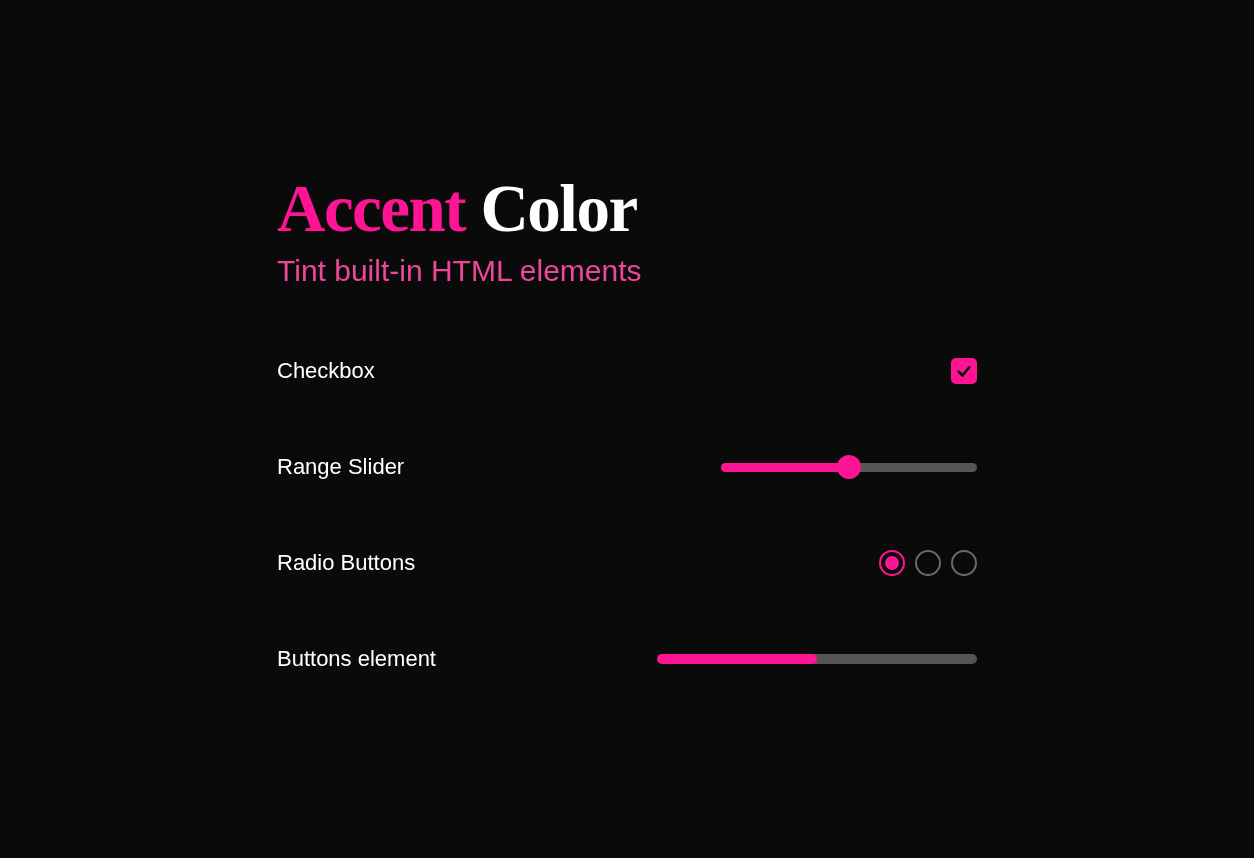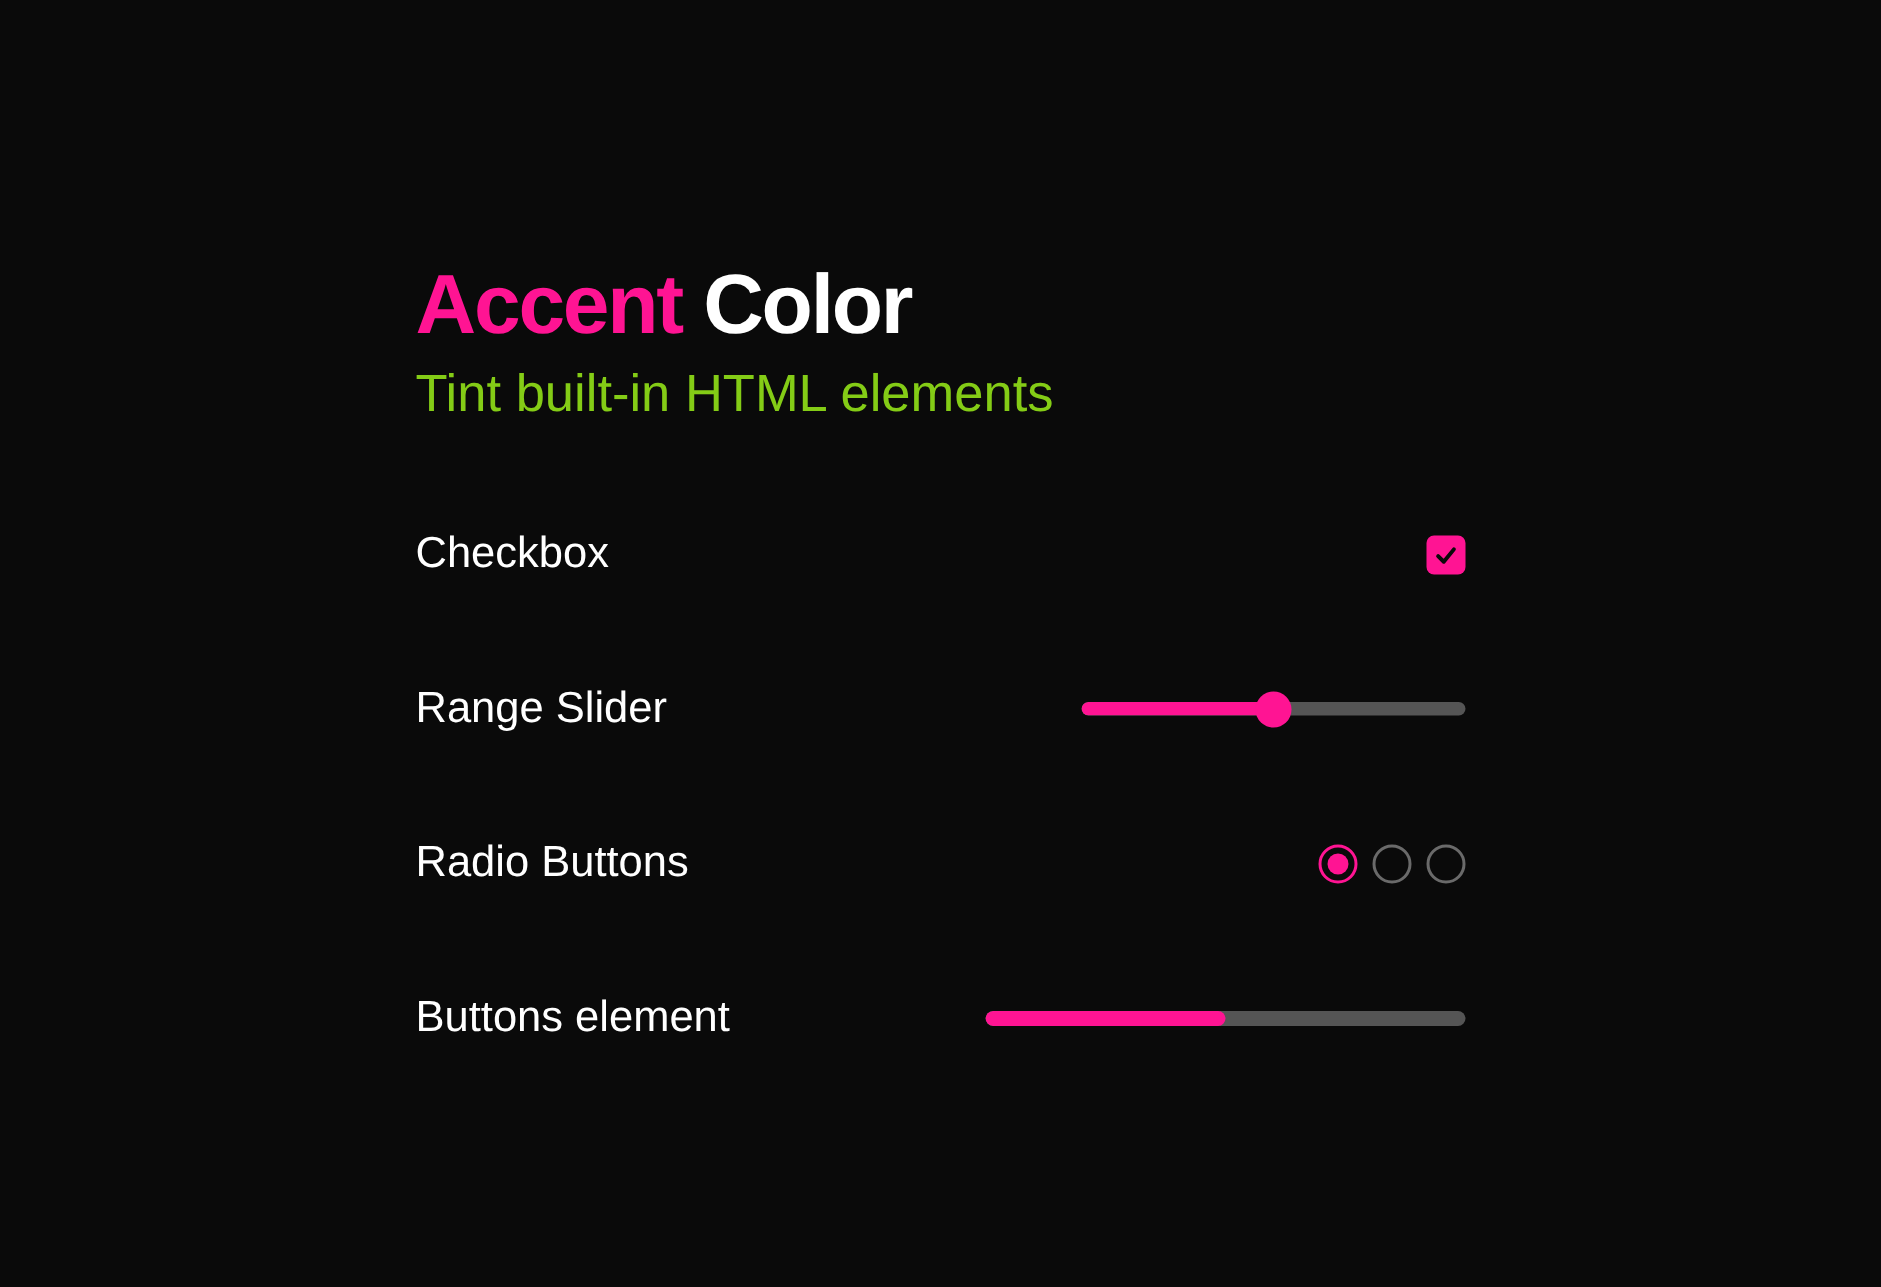--- a/index.html
+++ b/index.html
@@ -15,46 +15,47 @@
       height: 858px;
       display: flex;
       align-items: flex-start;
       justify-content: center;
       padding-top: 175px;
     }
     .container {
       width: 700px;
     }
     .title {
-      font-size: 56px;
+      font-size: 67px;
       font-weight: 800;
       letter-spacing: -1.5px;
       line-height: 1;
       margin-bottom: 12px;
+      font-family: Liberation Serif, serif;
     }
     .title-accent {
       color: #ff1493;
     }
     .title-rest {
       color: #ffffff;
     }
     .subtitle {
-      font-size: 35px;
+      font-size: 30px;
       font-weight: 400;
-      color: #84cc16;
+      color: #ec4899;
       margin-bottom: 70px;
     }
     .row {
       display: flex;
       align-items: center;
       justify-content: space-between;
       margin-bottom: 70px;
     }
     .row-label {
-      font-size: 29px;
+      font-size: 22px;
       font-weight: 400;
       color: #ffffff;
     }
     .controls {
       display: flex;
       align-items: center;
       gap: 10px;
     }
 
     

